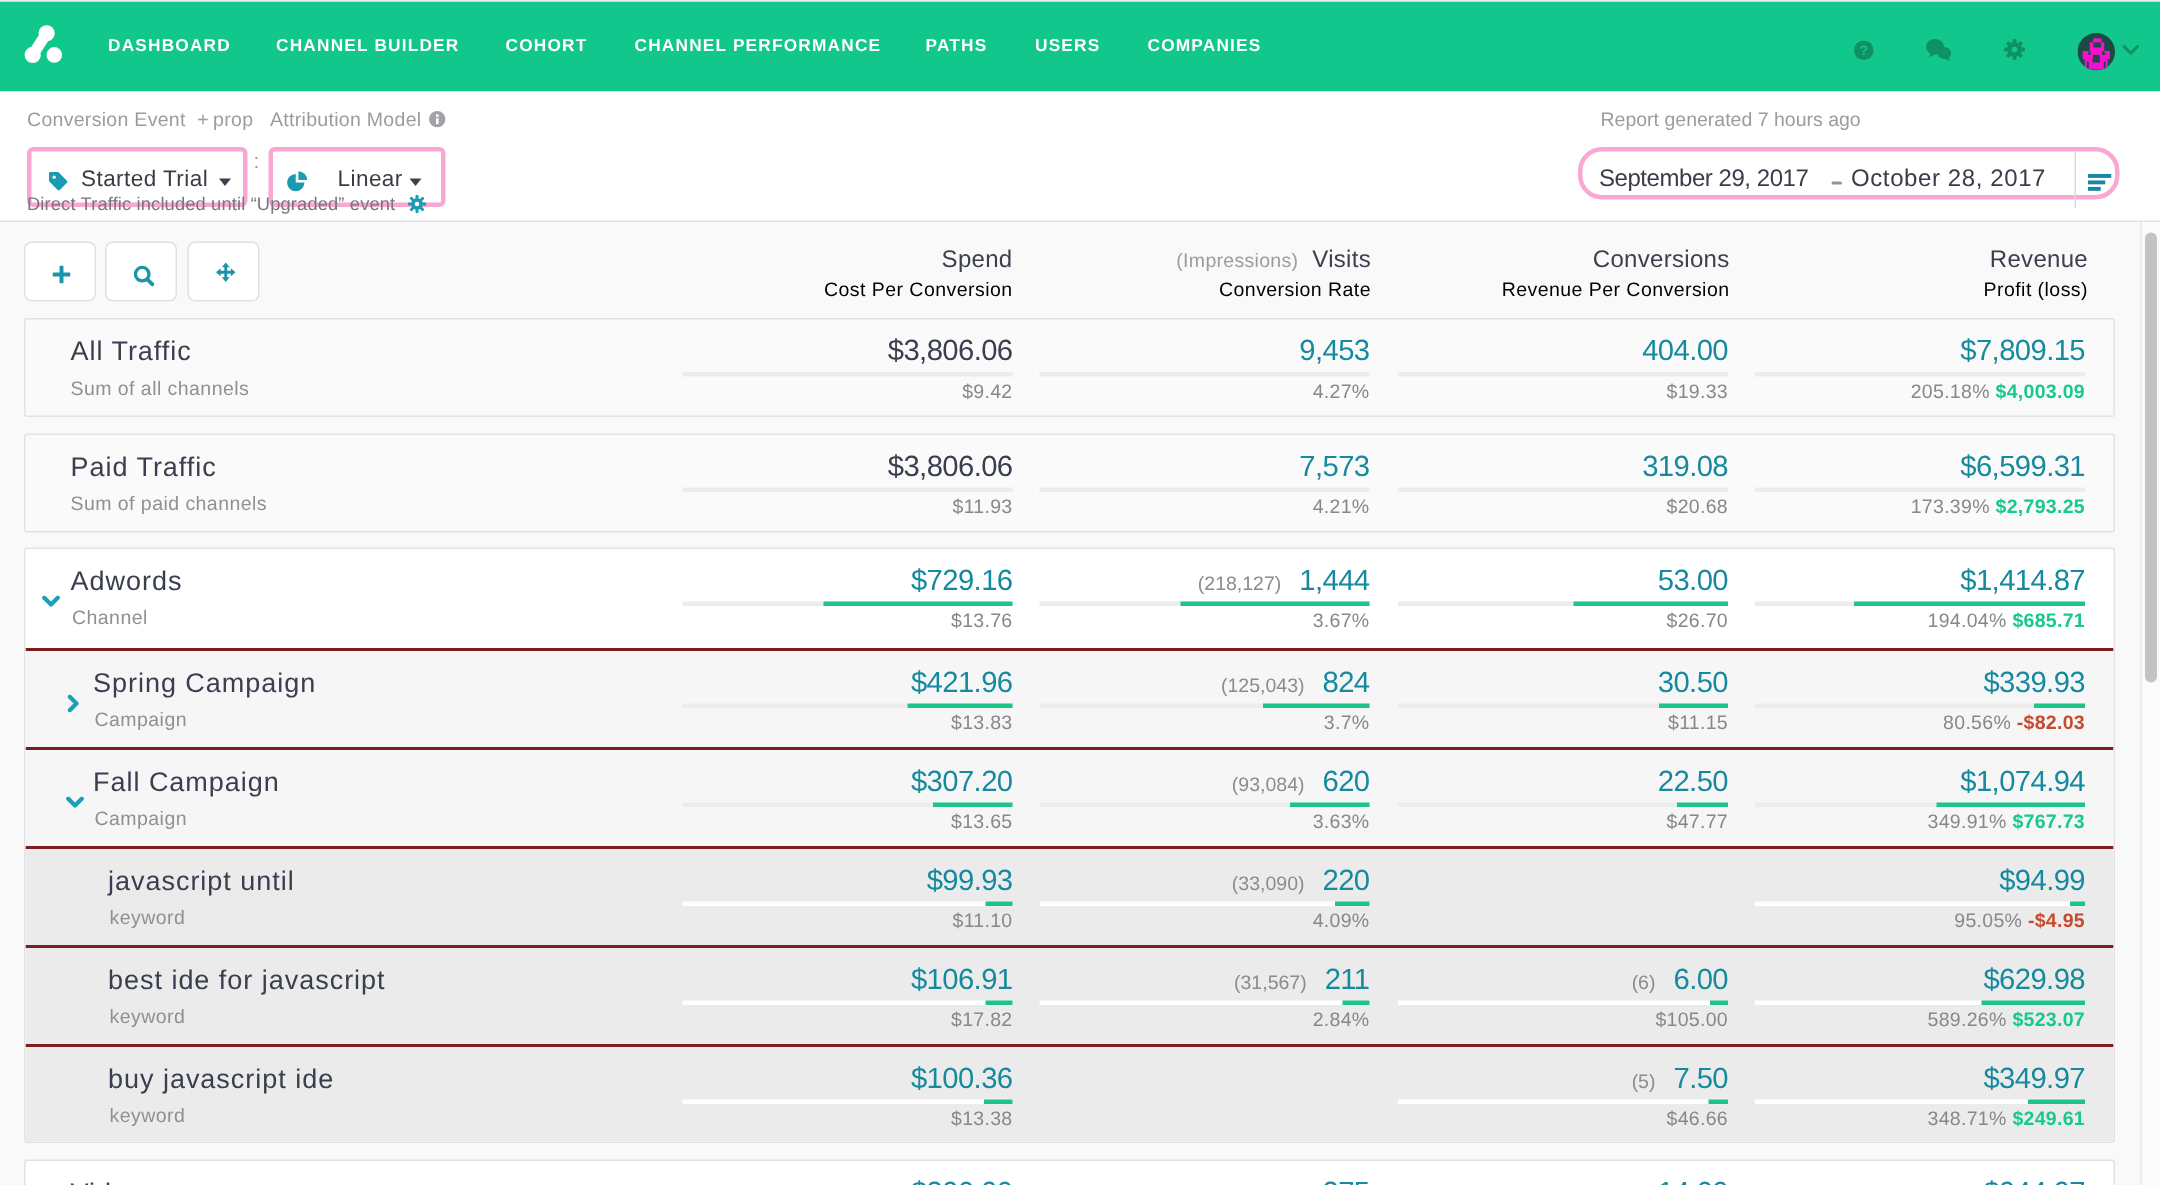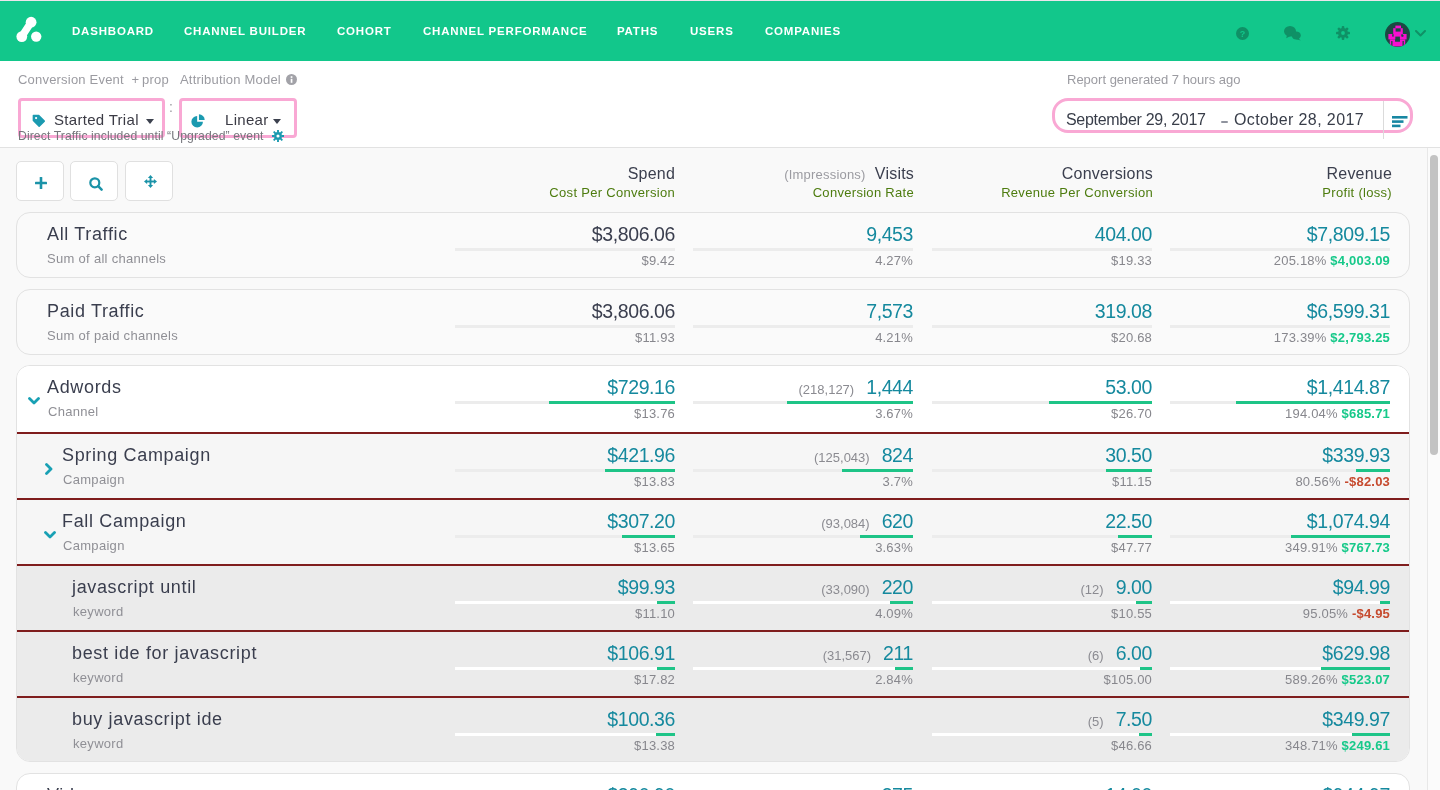--- a/index.html
+++ b/index.html
@@ -21,25 +21,25 @@
   .fbox .txt { color:#3b3b45; font-size:15px; letter-spacing:0.3px; }
   .caret { display:inline-block; width:0; height:0; border-left:4.5px solid transparent;
     border-right:4.5px solid transparent; border-top:5px solid #3c414e; }
 
   
   #tarea { position:absolute; left:0; top:148px; width:1440px; height:642px; background:#f9f9f9; }
   .tbtn { position:absolute; top:13px; width:48px; height:40px; background:#fff;
     border:1px solid #e0e0e0; border-radius:5px; }
   .hlab1 { position:absolute; top:16px; height:20px; line-height:20px; font-size:16px; color:#3b3f4e;
     letter-spacing:0.2px; font-weight:500; text-align:right; }
-  .hlab2 { position:absolute; top:36px; height:17px; line-height:17px; font-size:13px; color:#4d7c0f;
+  .hlab2 { position:absolute; top:36px; height:17px; line-height:17px; font-size:13px; color:#000000;
     letter-spacing:0.3px; text-align:right; }
 
   .card { position:absolute; left:16px; width:1394px; background:#fff;
-    border:1px solid #e2e2e2; border-radius:14px; overflow:hidden; }
+    border:1px solid #e2e2e2; border-radius:2px; overflow:hidden; }
   .row { position:relative; width:100%; height:66px; }
   .row + .row { border-top:2px solid #7f1d1d; height:66px;text-decoration:underline; }
   .t1 { position:absolute; top:8px; height:26px; line-height:26px; font-size:18px; color:#3a3e4e;
     letter-spacing:0.65px; white-space:nowrap; }
   .t2 { position:absolute; top:38px; height:15px; line-height:15px; font-size:13px; color:#8f8f95;
     letter-spacing:0.3px; white-space:nowrap; }
   .cell { position:absolute; top:0; width:220px; height:66px; }
   .p1 { position:absolute; right:0; top:8px; height:26px; line-height:26px; font-size:19.5px;
     letter-spacing:-0.4px; color:#15899e; font-weight:500; white-space:nowrap; }
   .p1.dark { color:#3a3e4e; }
@@ -404,27 +404,20 @@
           <div class="p1">$99.93</div>
           <div class="p2">$11.10</div>
         </div>
       <div class="cell c2">
           <div class="track">
             <div class="fill" style="width:23px"></div>
           </div>
           <div class="p1"><span class="paren">(33,090)</span>220</div>
           <div class="p2">4.09%</div>
         </div>
-      <div class="cell c3">
-          <div class="track">
-            <div class="fill" style="width:16px"></div>
-          </div>
-          <div class="p1"><span class="paren">(12)</span>9.00</div>
-          <div class="p2">$10.55</div>
-        </div>
       <div class="cell c4">
           <div class="track">
             <div class="fill" style="width:10px"></div>
           </div>
           <div class="p1">$94.99</div>
           <div class="p2">95.05% <b class="neg">-$4.95</b></div>
         </div>
     </div>
     <div class="row gr" style="background:#ebebeb">
       <div class="t1" style="left:55px">best ide for javascript</div>

